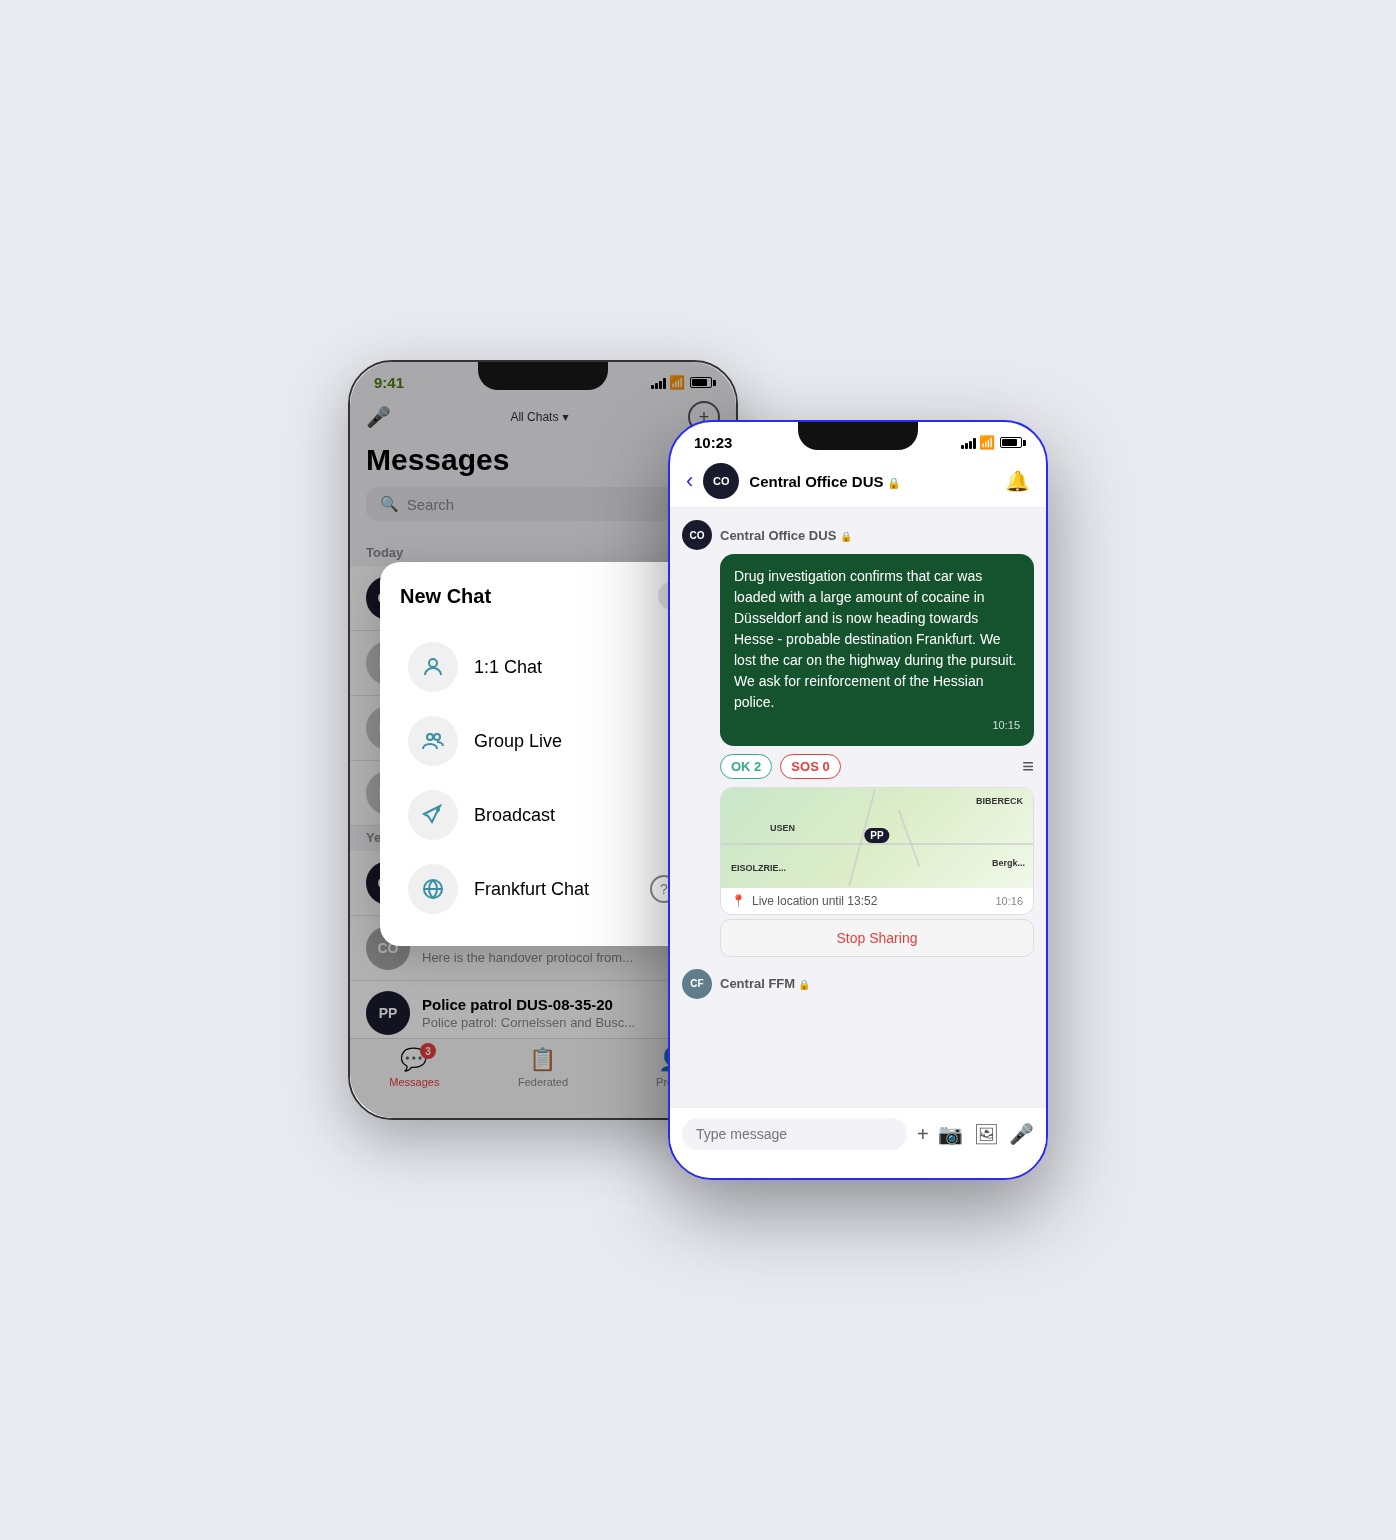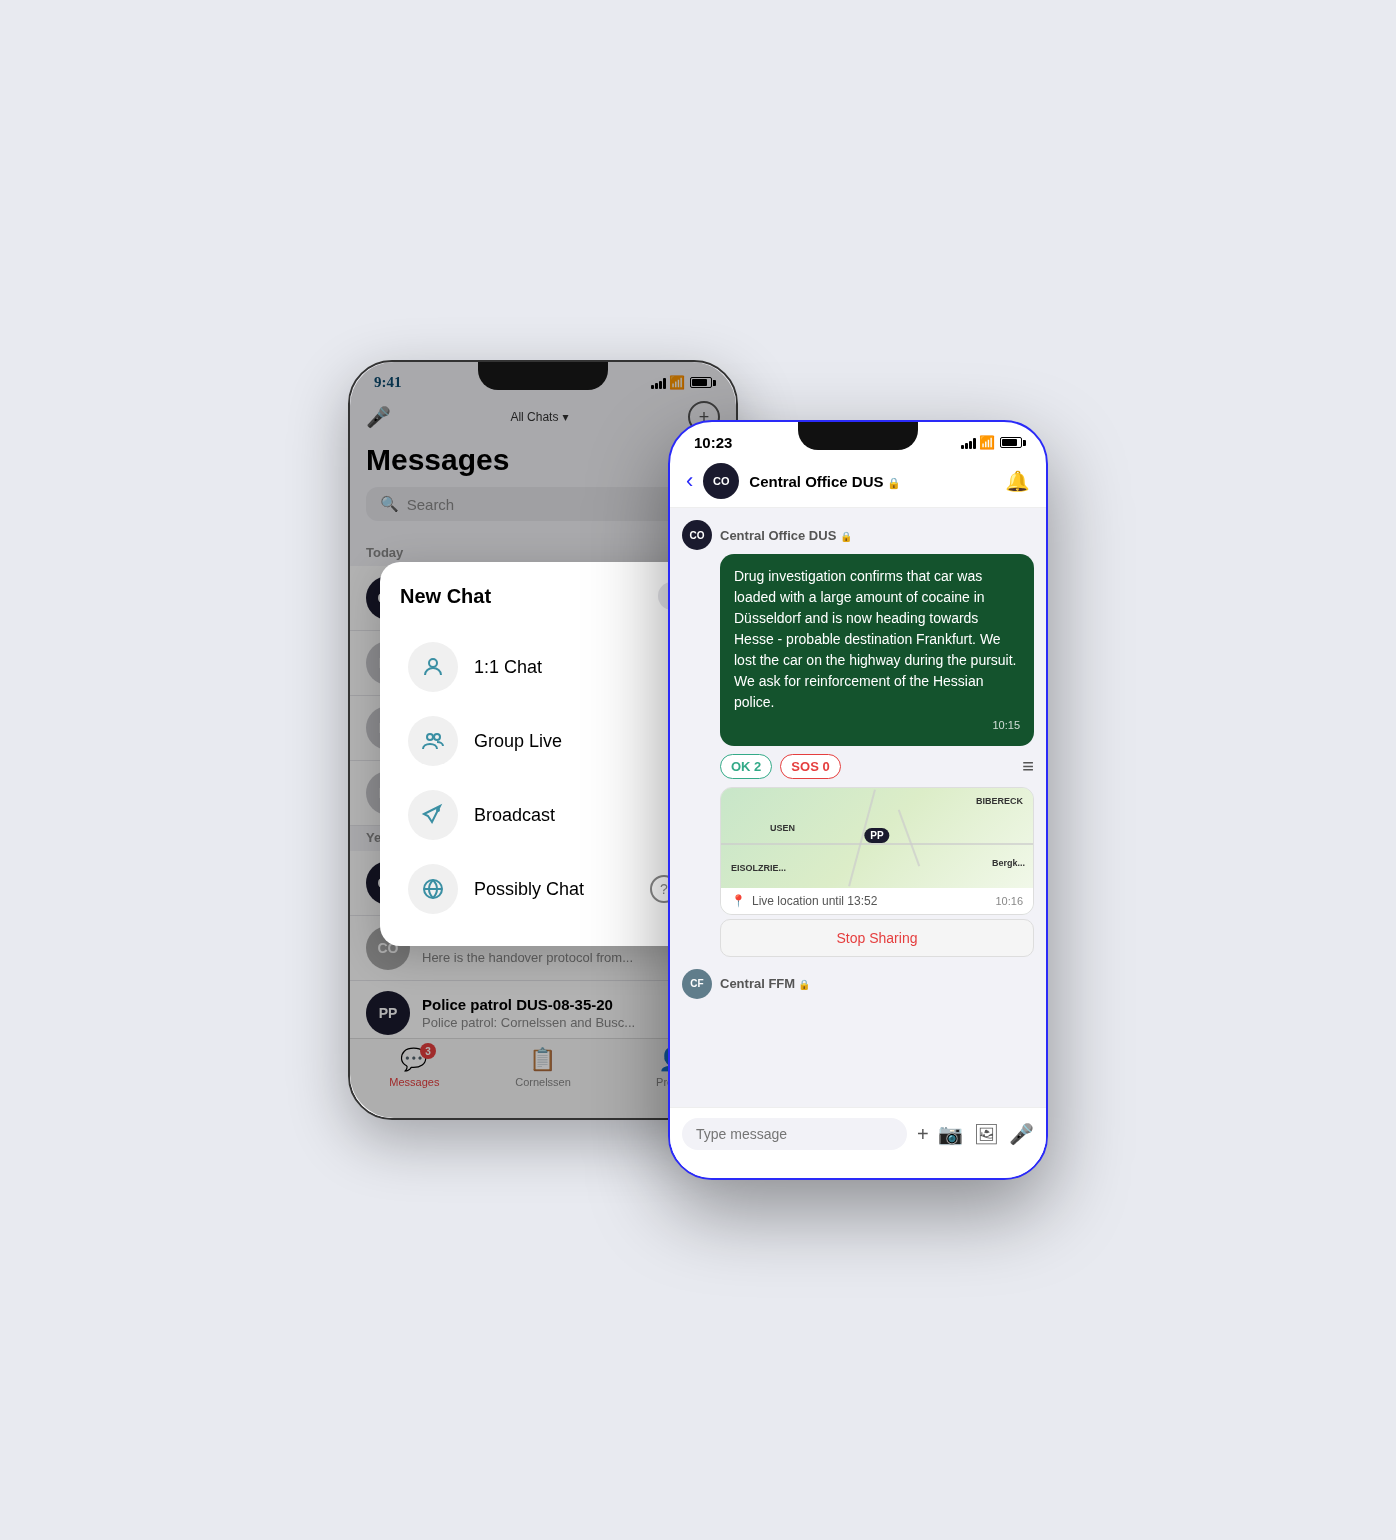--- a/index.html
+++ b/index.html
@@ -46,24 +46,23 @@
       z-index: 10;
     }
 
     .phone-left .status-bar {
       display: flex;
       justify-content: space-between;
       align-items: center;
       padding: 12px 24px 4px;
       font-size: 13px;
       font-weight: 600;
-      color: #0c4a6e;
+      color: #4d7c0f;
       position: relative;
       z-index: 5;
-      font-family: Liberation Serif, serif;
     }
 
     .status-bar .time { font-weight: 700; font-size: 15px; }
     .status-icons { display: flex; gap: 4px; align-items: center; }
 
     .phone-left .app-header {
       padding: 0 16px 8px;
       background: #f2f2f7;
     }
 
@@ -737,21 +736,21 @@
     <div class="tab-bar">
       <div class="tab-item active">
         <div class="tab-icon">
           💬
           <span class="tab-badge">3</span>
         </div>
         <span>Messages</span>
       </div>
       <div class="tab-item">
         <div class="tab-icon">📋</div>
-        <span>Cornelssen</span>
+        <span>Federated</span>
       </div>
       <div class="tab-item">
         <div class="tab-icon">👤</div>
         <span>Profile</span>
       </div>
     </div>
 
     <div class="modal-overlay"></div>
 
     <div class="new-chat-modal">
@@ -794,21 +793,21 @@
 
       <div class="modal-item">
         <div class="modal-item-icon">
           <svg width="24" height="24" viewBox="0 0 24 24" fill="none" stroke="#3a8fa3" stroke-width="2">
             <circle cx="12" cy="12" r="9"></circle>
             <path d="M12 3c-3 3-4 6-4 9s1 6 4 9"></path>
             <path d="M12 3c3 3 4 6 4 9s-1 6-4 9"></path>
             <line x1="3" y1="12" x2="21" y2="12"></line>
           </svg>
         </div>
-        <span class="modal-item-label">Possibly Chat</span>
+        <span class="modal-item-label">Frankfurt Chat</span>
         <div class="modal-item-info">?</div>
       </div>
     </div>
   </div>
 
   <div class="phone-right">
     <div class="notch"></div>
 
     <div class="status-bar">
       <span class="time">10:23</span>

